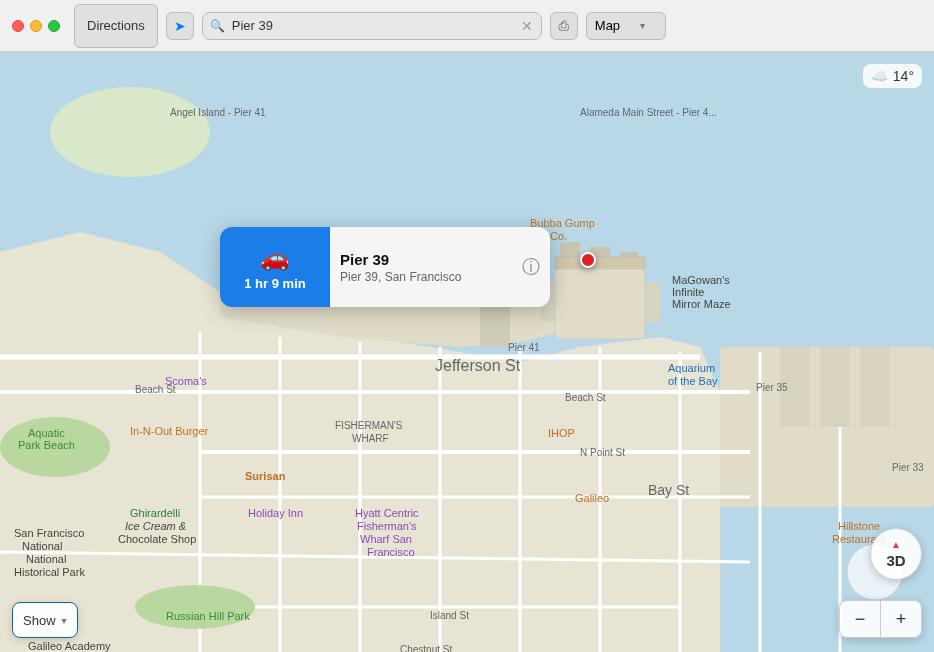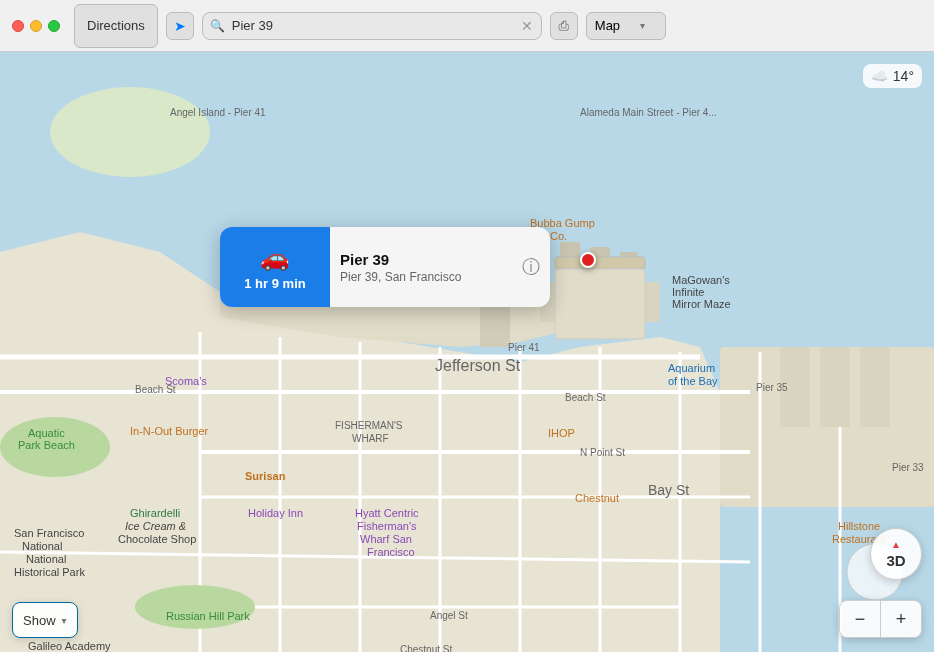--- a/index.html
+++ b/index.html
@@ -388,21 +388,21 @@
       <div class="map-label" style="left: 508px; top: 290px; color: rgb(102, 102, 102); font-size: 10px;">Pier 41</div>
       <div class="map-label" style="left: 435px; top: 305px; color: rgb(102, 102, 102); font-size: 16px; text-align: right;">Jefferson St</div>
       <div class="map-label" style="left: 565px; top: 340px; color: rgb(102, 102, 102); font-size: 10px;">Beach St</div>
       <div class="map-label" style="left: 668px; top: 310px; color: rgb(26, 109, 184); font-weight: 500;">Aquarium</div>
       <div class="map-label" style="left: 668px; top: 323px; color: rgb(26, 109, 184); font-weight: 400;">of the Bay</div>
       <div class="map-label" style="left: 756px; top: 330px; color: rgb(102, 102, 102); font-size: 10px;">Pier 35</div>
       <div class="map-label" style="left: 335px; top: 368px; color: rgb(102, 102, 102); font-size: 10px;">FISHERMAN'S</div>
       <div class="map-label" style="left: 352px; top: 381px; color: rgb(102, 102, 102); font-size: 10px;">WHARF</div>
       <div class="map-label" style="left: 548px; top: 375px; color: rgb(192, 112, 32); font-weight: 500;">IHOP</div>
       <div class="map-label" style="left: 245px; top: 418px; color: rgb(192, 112, 32); font-weight: 700;">Surisan</div>
-      <div class="map-label" style="left: 575px; top: 440px; color: rgb(192, 112, 32); font-weight: 500;">Chestnut</div>
+      <div class="map-label" style="left: 575px; top: 440px; color: rgb(192, 112, 32); font-weight: 500;">Galileo</div>
       <div class="map-label" style="left: 580px; top: 395px; color: rgb(102, 102, 102); font-size: 10px;">N Point St</div>
       <div class="map-label" style="left: 648px; top: 430px; color: rgb(102, 102, 102); font-size: 14px;">Bay St</div>
       <div class="map-label" style="left: 845px; top: 410px; color: rgb(102, 102, 102); font-size: 10px; padding-left: 47px;">Pier 33</div>
       <div class="map-label" style="left: 165px; top: 323px; color: rgb(139, 74, 184); font-weight: 500;">Scoma's</div>
       <div class="map-label" style="left: 130px; top: 373px; color: rgb(192, 112, 32); font-weight: 500;">In-N-Out Burger</div>
       <div class="map-label" style="left: 28px; top: 375px; color: rgb(58, 140, 58);">Aquatic</div>
       <div class="map-label" style="left: 18px; top: 387px; color: rgb(58, 140, 58);">Park Beach</div>
       <div class="map-label" style="left: 130px; top: 455px; color: rgb(42, 122, 64); font-weight: 500;">Ghirardelli</div>
       <div class="map-label" style="left: 125px; top: 468px; color: rgb(68, 68, 68); font-style: italic;">Ice Cream &amp;</div>
       <div class="map-label" style="left: 118px; top: 481px; color: rgb(68, 68, 68);">Chocolate Shop</div>
@@ -412,21 +412,21 @@
       <div class="map-label" style="left: 360px; top: 481px; color: rgb(139, 74, 184); font-weight: 500;">Wharf San</div>
       <div class="map-label" style="left: 367px; top: 494px; color: rgb(139, 74, 184); font-weight: 500;">Francisco</div>
       <div class="map-label" style="left: 838px; top: 468px; color: rgb(192, 112, 32); font-weight: 500;">Hillstone</div>
       <div class="map-label" style="left: 832px; top: 481px; color: rgb(192, 112, 32); font-weight: 500;">Restaurant</div>
       <div class="map-label" style="left: 14px; top: 475px; color: rgb(68, 68, 68);">San Francisco</div>
       <div class="map-label" style="left: 22px; top: 488px; color: rgb(68, 68, 68);">National</div>
       <div class="map-label" style="left: 26px; top: 501px; color: rgb(68, 68, 68);">National</div>
       <div class="map-label" style="left: 14px; top: 514px; color: rgb(68, 68, 68);">Historical Park</div>
       <div class="map-label" style="left: 166px; top: 558px; color: rgb(58, 140, 58);">Russian Hill Park</div>
       <div class="map-label" style="left: 28px; top: 588px; color: rgb(68, 68, 68);">Galileo Academy</div>
-      <div class="map-label" style="left: 430px; top: 558px; color: rgb(102, 102, 102); font-size: 10px;">Angel St</div>
+      <div class="map-label" style="left: 430px; top: 558px; color: rgb(102, 102, 102); font-size: 10px;">Island St</div>
       <div class="map-label" style="left: 400px; top: 592px; color: rgb(102, 102, 102); font-size: 10px;">Chestnut St</div>
       <div class="map-label" style="left: 135px; top: 332px; color: rgb(102, 102, 102); font-size: 10px;">Beach St</div>
     </div>
 
   <div class="weather-badge">
     <span>☁️</span>
     <span>14°</span>
   </div>
 
   <div class="map-pin"></div>

